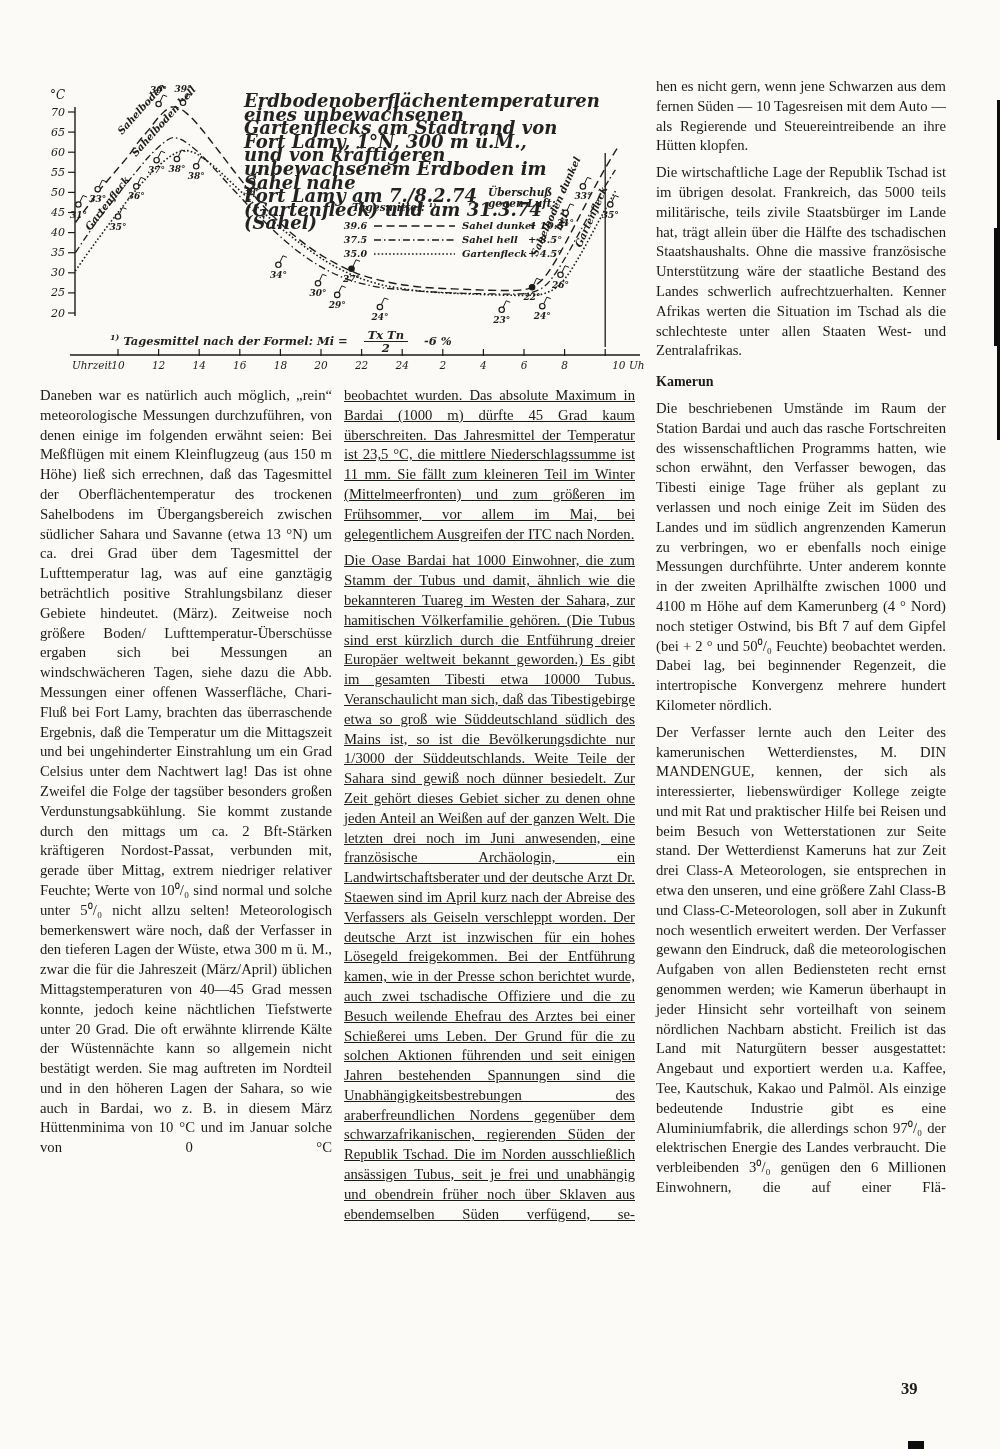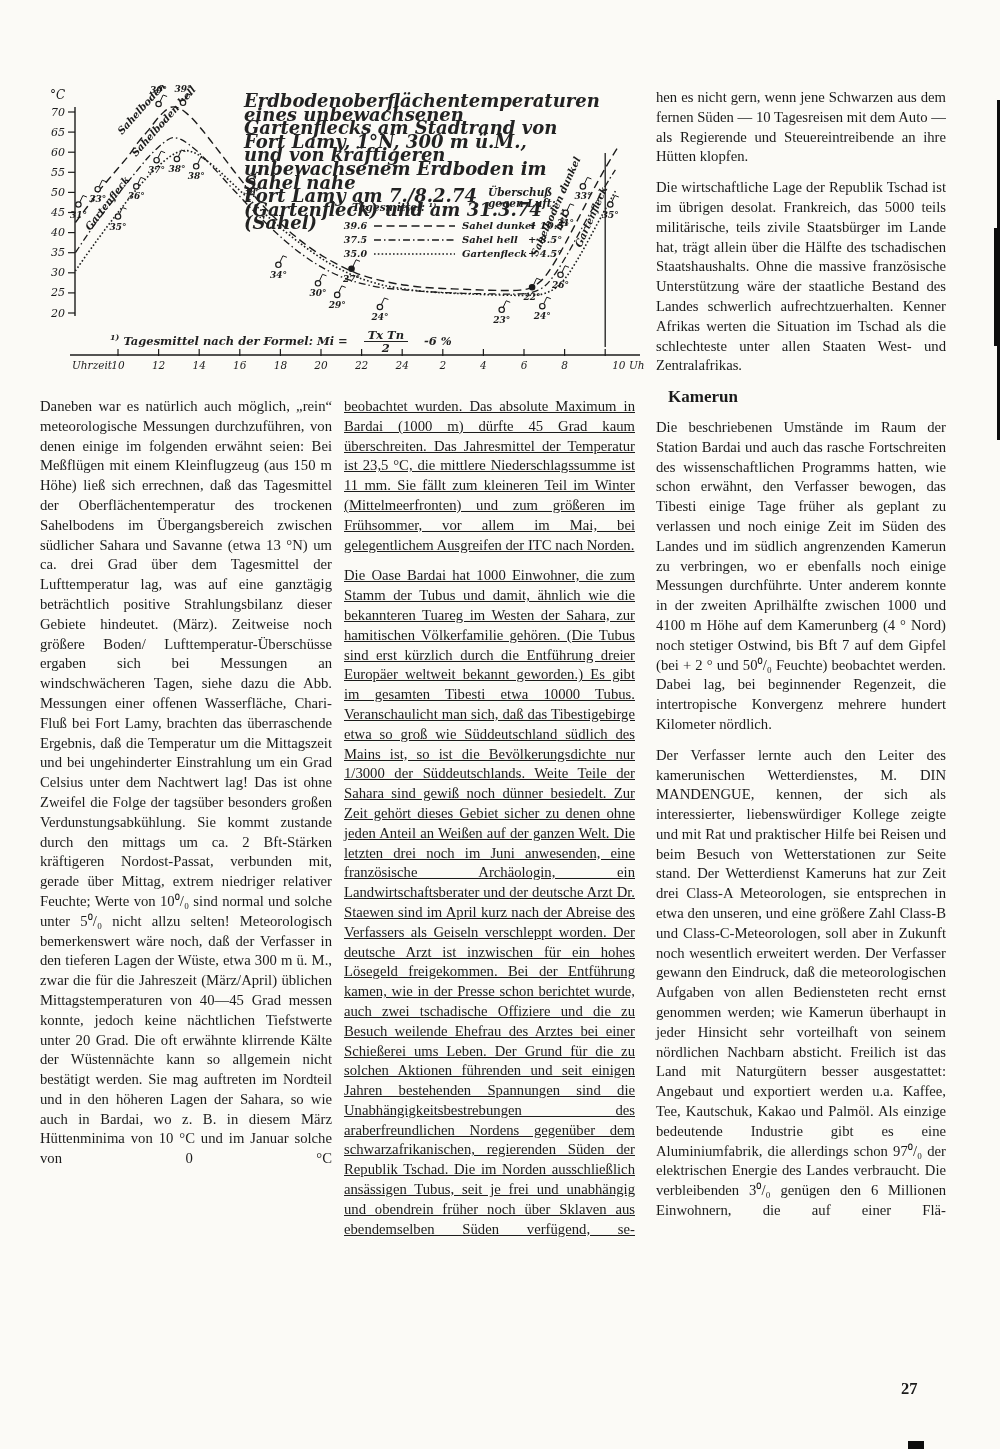--- a/index.html
+++ b/index.html
@@ -12,23 +12,23 @@
     font-size:18px;line-height:13.6px;color:#222;}
   .chart-footnote{position:absolute;left:110px;top:329px;
     font-family:"DejaVu Serif",serif;font-style:italic;font-weight:600;
     font-size:11.5px;color:#222;white-space:nowrap;}
   .chart-footnote sup{font-size:8px;}
   .frac{display:inline-block;vertical-align:middle;text-align:center;line-height:1.05;margin:0 12px;}
   .frac .num{display:block;border-bottom:1.2px solid #222;padding:0 4px;}
   .frac .den{display:block;}
   
   .col{position:absolute;font-size:14.7px;line-height:19.8px;text-align:justify;}
-  .col p{margin:11px 0 7px 0;}
+  .col p{margin:0 0 7px 0;}
   .col p.cont{text-align-last:justify;}
-  .col h3{font-size:17px;margin:11px 0 7px 12px;font-weight:bold;}
+  .col h3{font-size:14px;margin:11px 0 7px 0;font-weight:bold;}
   .col1{left:40px;top:386px;width:292px;}
   .col2{left:344px;top:386px;width:291px;text-decoration:underline;}
   .col3{left:656px;top:77px;width:290px;}
   .pageno{position:absolute;left:901px;top:1379px;font-size:16.5px;font-weight:bold;}
   
   .edge-line{position:absolute;right:0;top:100px;width:3px;height:340px;background:#0d0d0d;}
   .edge-thick{position:absolute;right:0;top:228px;width:6px;height:118px;background:#0d0d0d;}
   .bottom-mark{position:absolute;left:908px;top:1441px;width:16px;height:8px;background:#0d0d0d;}
 </style>
 </head>
@@ -253,18 +253,18 @@
   </div>
 
   <div class="col col3">
     <p>hen es nicht gern, wenn jene Schwarzen aus dem fernen Süden — 10 Tagesreisen mit dem Auto — als Regierende und Steuereintreibende an ihre Hütten klopfen.</p>
     <p>Die wirtschaftliche Lage der Republik Tschad ist im übrigen desolat. Frankreich, das 5000 teils militärische, teils zivile Staatsbürger im Lande hat, trägt allein über die Hälfte des tschadischen Staatshaushalts. Ohne die massive französische Unterstützung wäre der staatliche Bestand des Landes schwerlich aufrechtzuerhalten. Kenner Afrikas werten die Situation im Tschad als die schlechteste unter allen Staaten West- und Zentralafrikas.</p>
     <h3>Kamerun</h3>
     <p>Die beschriebenen Umstände im Raum der Station Bardai und auch das rasche Fortschreiten des wissenschaftlichen Programms hatten, wie schon erwähnt, den Verfasser bewogen, das Tibesti einige Tage früher als geplant zu verlassen und noch einige Zeit im Süden des Landes und im südlich angrenzenden Kamerun zu verbringen, wo er ebenfalls noch einige Messungen durchführte. Unter anderem konnte in der zweiten Aprilhälfte zwischen 1000 und 4100 m Höhe auf dem Kamerunberg (4 ° Nord) noch stetiger Ostwind, bis Bft 7 auf dem Gipfel (bei + 2 ° und 50⁰/₀ Feuchte) beobachtet werden. Dabei lag, bei beginnender Regenzeit, die intertropische Konvergenz mehrere hundert Kilometer nördlich.</p>
     <p class="cont">Der Verfasser lernte auch den Leiter des kamerunischen Wetterdienstes, M. DIN MANDENGUE, kennen, der sich als interessierter, liebenswürdiger Kollege zeigte und mit Rat und praktischer Hilfe bei Reisen und beim Besuch von Wetterstationen zur Seite stand. Der Wetterdienst Kameruns hat zur Zeit drei Class-A Meteorologen, sie entsprechen in etwa den unseren, und eine größere Zahl Class-B und Class-C-Meteorologen, soll aber in Zukunft noch wesentlich erweitert werden. Der Verfasser gewann den Eindruck, daß die meteorologischen Aufgaben von allen Bediensteten recht ernst genommen werden; wie Kamerun überhaupt in jeder Hinsicht sehr vorteilhaft von seinem nördlichen Nachbarn absticht. Freilich ist das Land mit Naturgütern besser ausgestattet: Angebaut und exportiert werden u.a. Kaffee, Tee, Kautschuk, Kakao und Palmöl. Als einzige bedeutende Industrie gibt es eine Aluminiumfabrik, die allerdings schon 97⁰/₀ der elektrischen Energie des Landes verbraucht. Die verbleibenden 3⁰/₀ genügen den 6 Millionen Einwohnern, die auf einer Flä-</p>
   </div>
 
-  <div class="pageno">27</div>
+  <div class="pageno">39</div>
 
   <div class="edge-line"></div>
   <div class="edge-thick"></div>
   <div class="bottom-mark"></div>
 </div>
 
 </body></html>

